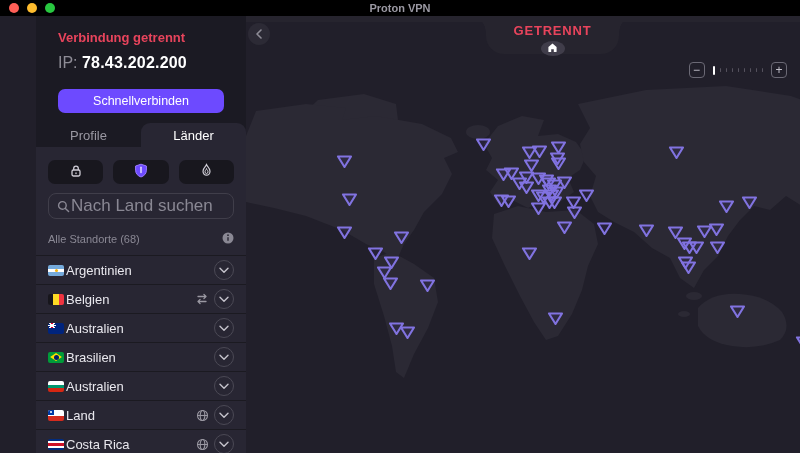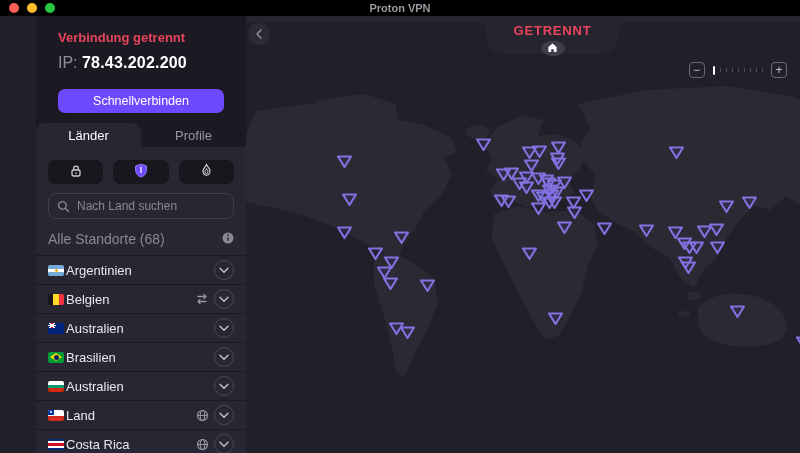--- a/index.html
+++ b/index.html
@@ -52,31 +52,31 @@
   .lower{ flex:1; background:#282633; display:flex; flex-direction:column; overflow:hidden; }
   .filters{ display:flex; gap:10px; padding:13px 12px 0 12px; }
   .filter-btn{
     flex:1; height:24px; background:#18171e; border:none; border-radius:7px;
     display:flex; align-items:center; justify-content:center; cursor:pointer;
   }
   .search-wrap{ margin:9px 12px 0 12px; position:relative; }
   .search-input{
     width:100%; height:26px; background:transparent;
     border:1px solid #403e4a; border-radius:8px;
-    color:#e9e8ee; font-size:12px; font-family:inherit;
-    padding:0 8px 0 28px; outline:none;
+    color:#e9e8ee; font-size:17px; font-family:inherit;
+    padding:0 8px 0 22px; outline:none;
   }
   .search-input::placeholder{ color:#8a8894; }
   .search-icon{ position:absolute; left:9px; top:6px; }
 
   .section-head{
     display:flex; align-items:center; justify-content:space-between;
     padding:11px 12px 7px 12px; border-bottom:1px solid #1b1a21;
   }
-  .section-label{ font-size:14px; color:#8a8894; }
+  .section-label{ font-size:11px; color:#8a8894; }
 
   .country-list{ flex:1; overflow:hidden; }
   .row{
     height:29px; display:flex; align-items:center; gap:2px;
     padding:0 12px; border-bottom:1px solid #1b1a21; cursor:pointer;
   }
   .flag{ width:16px; height:11px; border-radius:2px; flex:0 0 16px; position:relative; overflow:hidden; }
   .row-name{ font-size:13px; color:#e9e8ee; flex:1; white-space:nowrap; }
   .row-icons{ display:flex; align-items:center; gap:5px; }
   .feat{ display:flex; align-items:center; }
@@ -168,22 +168,22 @@
     <div class="connection">
       <div class="conn-status">Verbindung getrennt</div>
       <div class="conn-ip">
         <span>IP:</span>
         <b>78.43.202.200</b>
       </div>
       <button class="qc-btn">Schnellverbinden</button>
     </div>
 
     <div class="tabs">
+      <div class="tab">Profile</div>
       <div class="tab active">Länder</div>
-      <div class="tab">Profile</div>
     </div>
 
     <div class="lower">
       <div class="filters">
         <button class="filter-btn">
           <span>
             <svg width="14" height="14" viewBox="0 0 14 14">
                 <rect x="3" y="6" width="8" height="6" rx="1.4" fill="none" stroke="#cfcdd6" stroke-width="1.3"></rect>
                 <path d="M4.7 6V4.4a2.3 2.3 0 0 1 4.6 0V6" fill="none" stroke="#cfcdd6" stroke-width="1.3"></path>
                 <rect x="6.3" y="8.2" width="1.4" height="2" rx=".7" fill="#cfcdd6"></rect>

